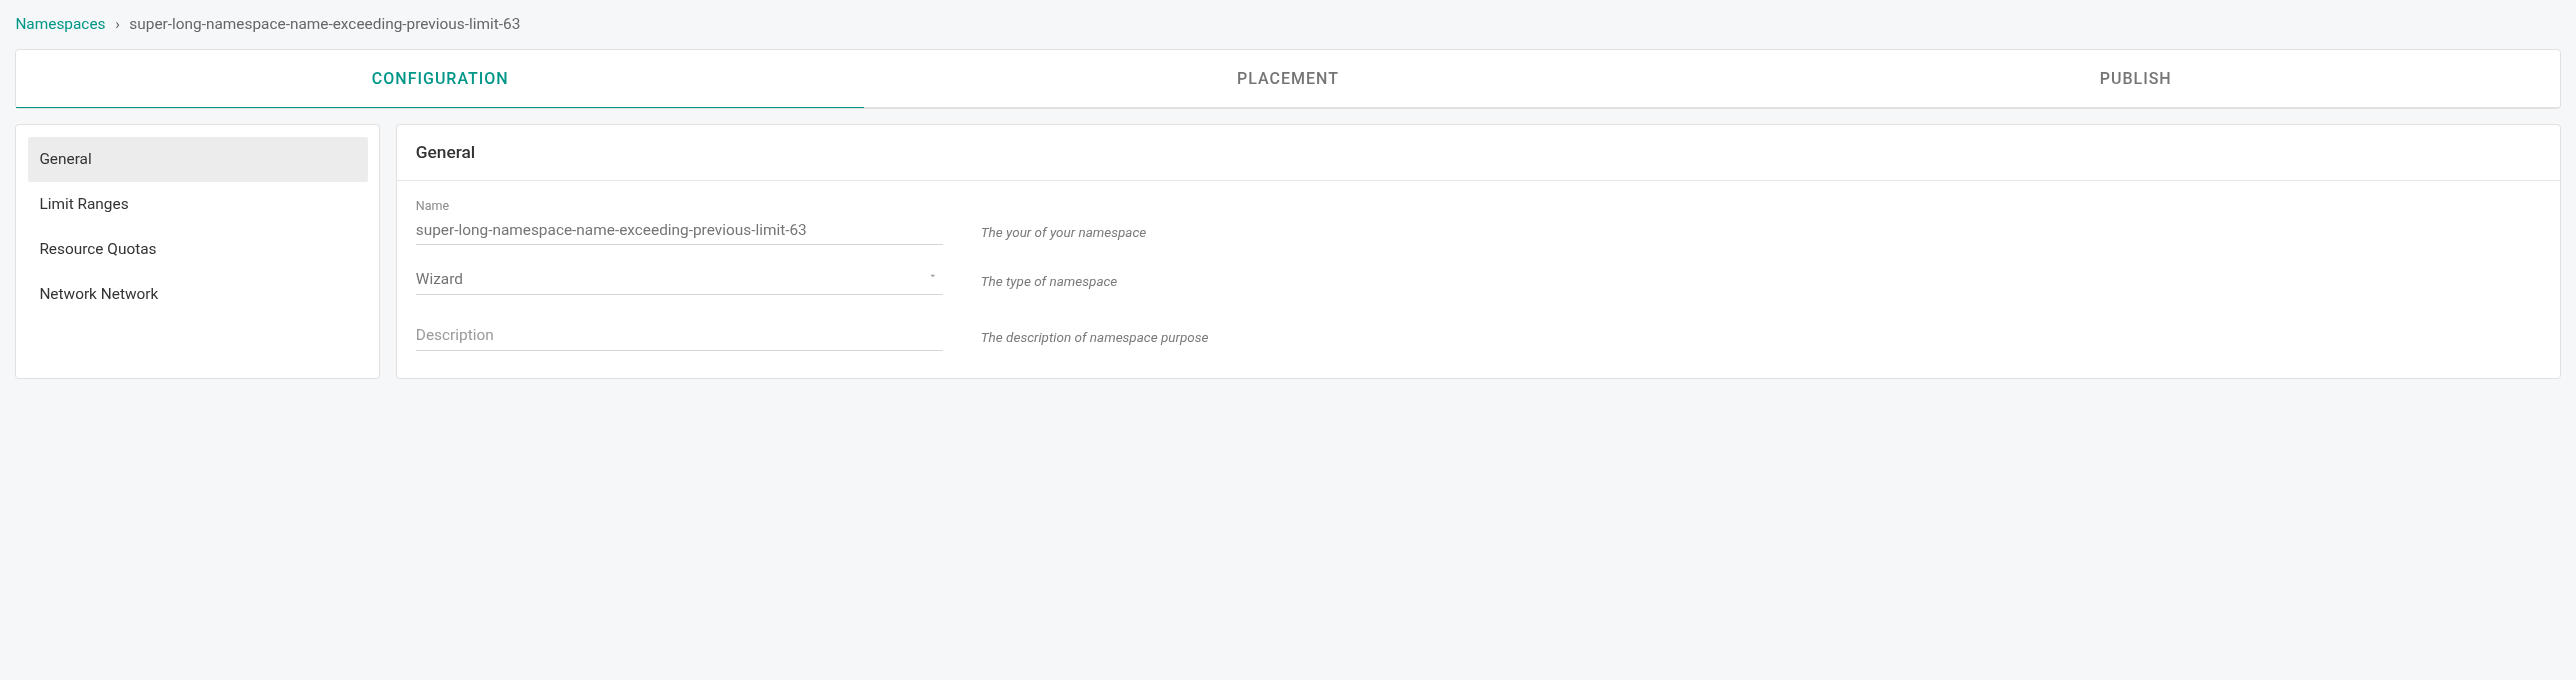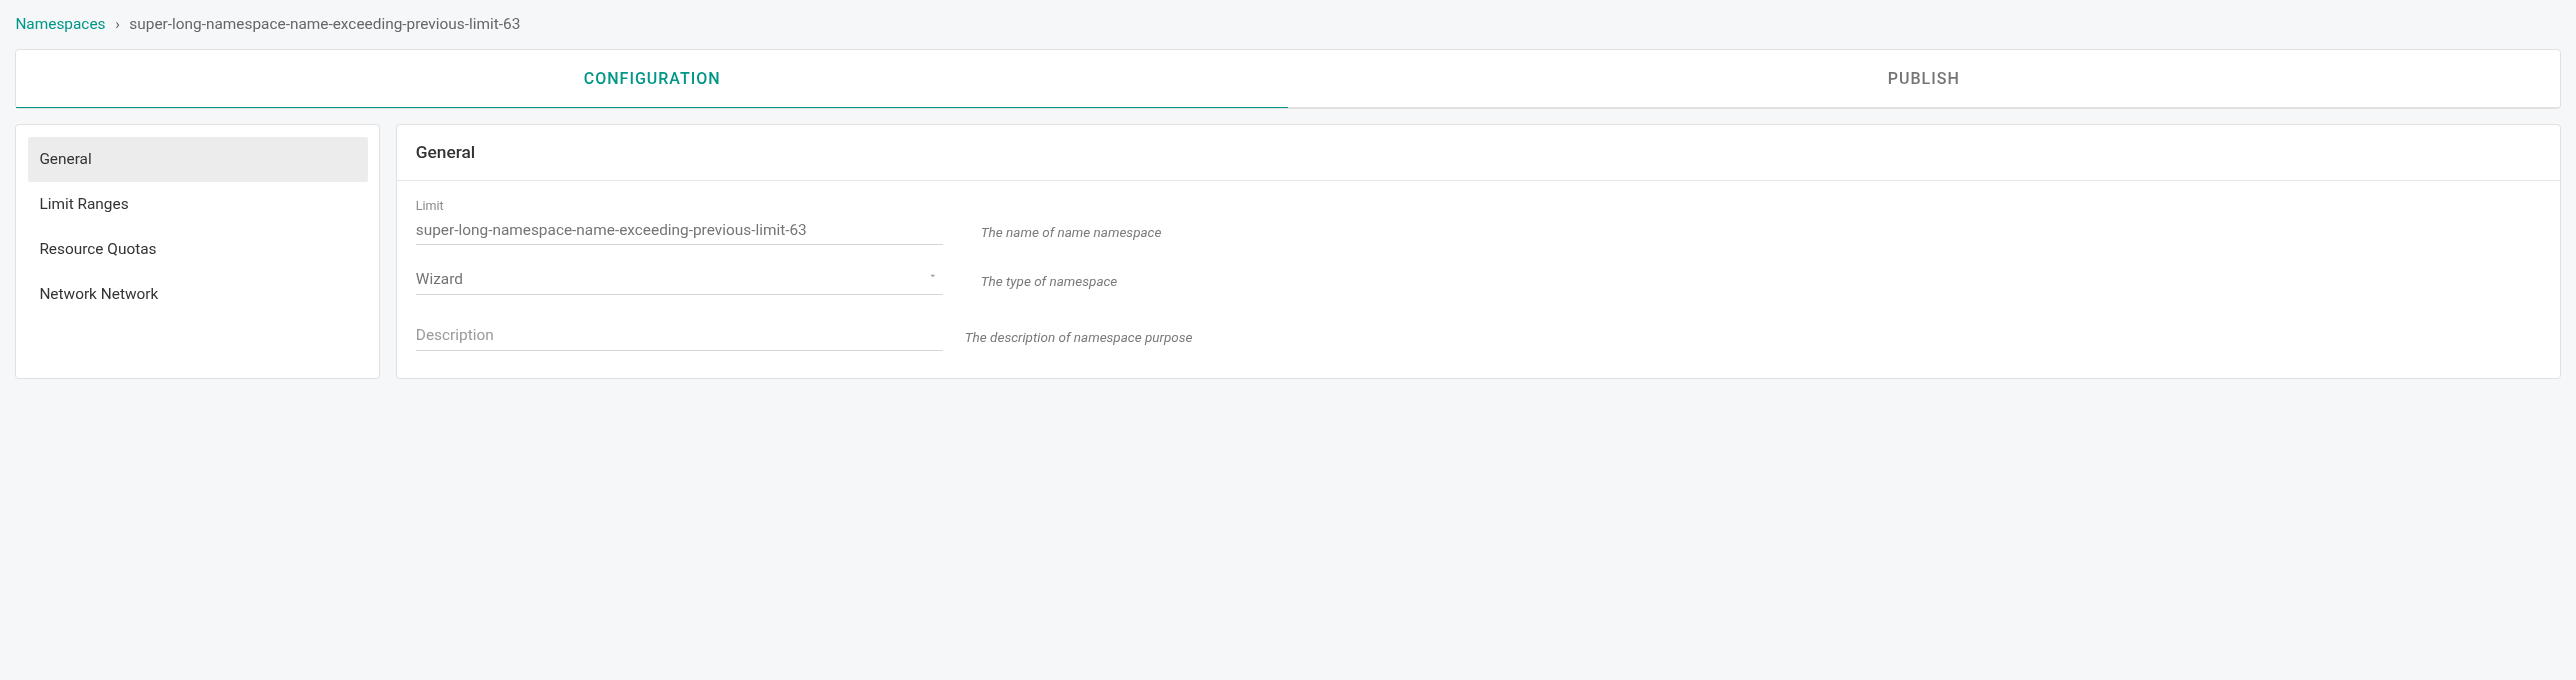--- a/index.html
+++ b/index.html
@@ -170,59 +170,60 @@
     .field-hint {
       font-style: italic;
       font-size: 13.5px;
       color: #7a7a7a;
       padding-bottom: 5.8px;
     }
     
     .form-row-desc {
       display: flex;
       align-items: flex-end;
-      gap: 22px;
+      gap: 38px;
       margin-bottom: 9.6px;
       margin-top: 27px;
     }
   </style>
 </head>
 <body>
 
 <div class="breadcrumb">
   <a class="breadcrumb-link">Namespaces</a>
   <span class="breadcrumb-separator">›</span>
   <span class="breadcrumb-current">super-long-namespace-name-exceeding-previous-limit-63</span>
 </div>
 
 <div class="tabs">
   <div class="tab active">CONFIGURATION</div>
+  <div class="tab">PLACEMENT</div>
   <div class="tab">PUBLISH</div>
 </div>
 
 <div class="content">
 
   <div class="sidebar">
     <div class="sidebar-item active">General</div>
     <div class="sidebar-item">Limit Ranges</div>
     <div class="sidebar-item">Resource Quotas</div>
     <div class="sidebar-item">Network Network</div>
   </div>
 
   <div class="main-panel">
     <div class="panel-header">General</div>
 
     <div class="form-body">
 
       <div class="form-row">
         <div class="form-field">
-          <label class="field-label">Limit</label>
+          <label class="field-label">Name</label>
           <input type="text" class="form-input" value="super-long-namespace-name-exceeding-previous-limit-63" style="">
         </div>
-        <div class="field-hint">The name of name namespace</div>
+        <div class="field-hint">The your of your namespace</div>
       </div>
 
       <div class="form-row">
         <div class="form-field">
           <div class="form-select">Wizard</div>
           <span class="select-arrow">
             <svg width="11.5" height="11.5" viewBox="0 0 24 24">
                 <path d="M7 10l5 5 5-5z"></path>
               </svg>
           </span>

